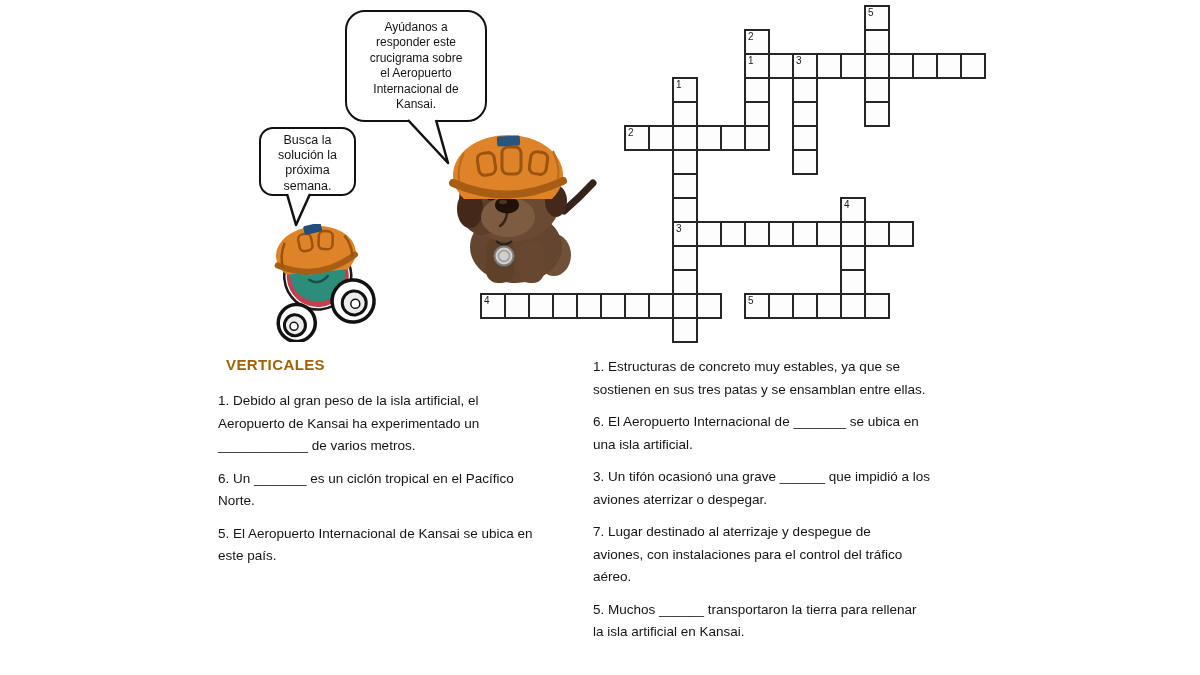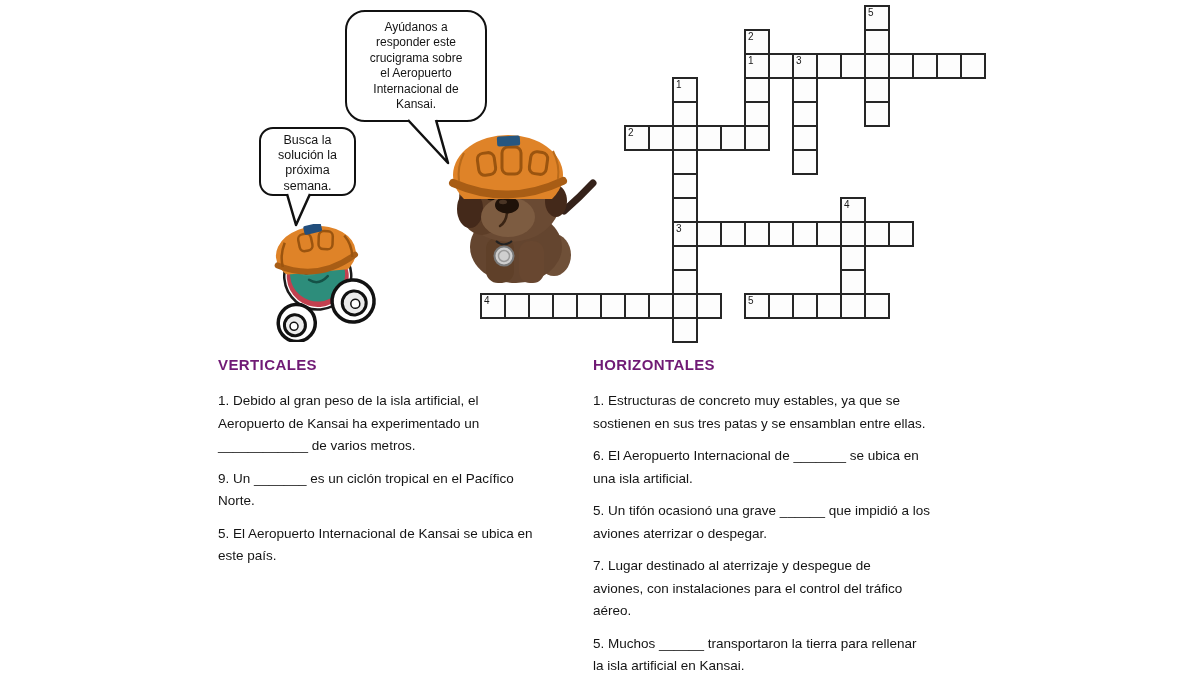--- a/index.html
+++ b/index.html
@@ -18,21 +18,21 @@
   
   .grid{position:absolute;left:480px;top:5px;width:508px;height:340px;z-index:2;}
   .cell{position:absolute;width:26px;height:26px;border:2px solid #262626;background:#fdfdfd;
         box-sizing:border-box;}
   .cellnum{position:absolute;font-size:10px;line-height:10px;color:#1a1a1a;z-index:3;}
 
   
   .clues{position:absolute;top:356px;z-index:2;}
   .clues-left{left:218px;width:375px;}
   .clues-right{left:593px;width:400px;}
-  .clues h3{margin:0 0 17px 0;font-size:15px;font-weight:600;letter-spacing:.4px;color:#701a75;}
+  .clues h3{margin:0 0 17px 8px;font-size:15px;font-weight:600;letter-spacing:.4px;color:#a16207;}
   .clue{margin:0 0 10px 0;font-size:13.5px;line-height:22.5px;white-space:pre-line;color:#141414;}
 
   .mascot{position:absolute;z-index:4;}
 </style>
 </head>
 <body>
 
 <div class="stage">
 
   <div class="bubble bubble-main"><span>Ayúdanos a
@@ -218,34 +218,33 @@
       <div class="cellnum" style="left: 364px; top: 195px;">4</div>
       <div class="cellnum" style="left: 388px; top: 3px;">5</div>
     </div>
 
   <div class="clues clues-left">
     <h3>VERTICALES</h3>
     <div>
         <p class="clue">1. Debido al gran peso de la isla artificial, el
 Aeropuerto de Kansai ha experimentado un
 ____________ de varios metros.</p>
-        <p class="clue">9. Un _______ es un ciclón tropical en el Pacífico
+        <p class="clue">6. Un _______ es un ciclón tropical en el Pacífico
 Norte.</p>
         <p class="clue">5. El Aeropuerto Internacional de Kansai se ubica en
 este país.</p>
       </div>
   </div>
   <div class="clues clues-right">
-    <h3>HORIZONTALES</h3>
     <div>
         <p class="clue">1.  Estructuras de concreto muy estables, ya que se
 sostienen en sus tres patas y se ensamblan entre ellas.</p>
         <p class="clue">6. El Aeropuerto Internacional de _______ se ubica en
 una isla artificial.</p>
-        <p class="clue">5. Un tifón ocasionó una grave ______ que impidió a los
+        <p class="clue">3. Un tifón ocasionó una grave ______ que impidió a los
 aviones aterrizar o despegar.</p>
         <p class="clue">7. Lugar destinado al aterrizaje y despegue de
 aviones, con instalaciones para el control del tráfico
 aéreo.</p>
         <p class="clue">5. Muchos ______ transportaron la tierra para rellenar
 la isla artificial en Kansai.</p>
       </div>
   </div>
 
 </div>

